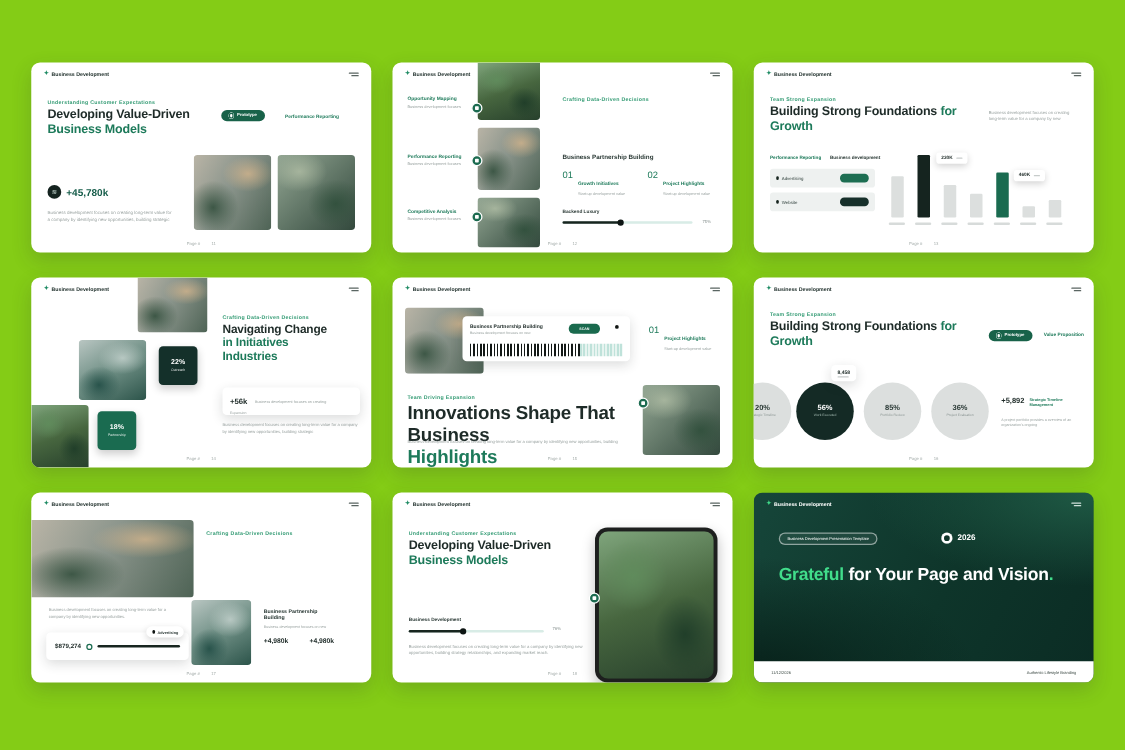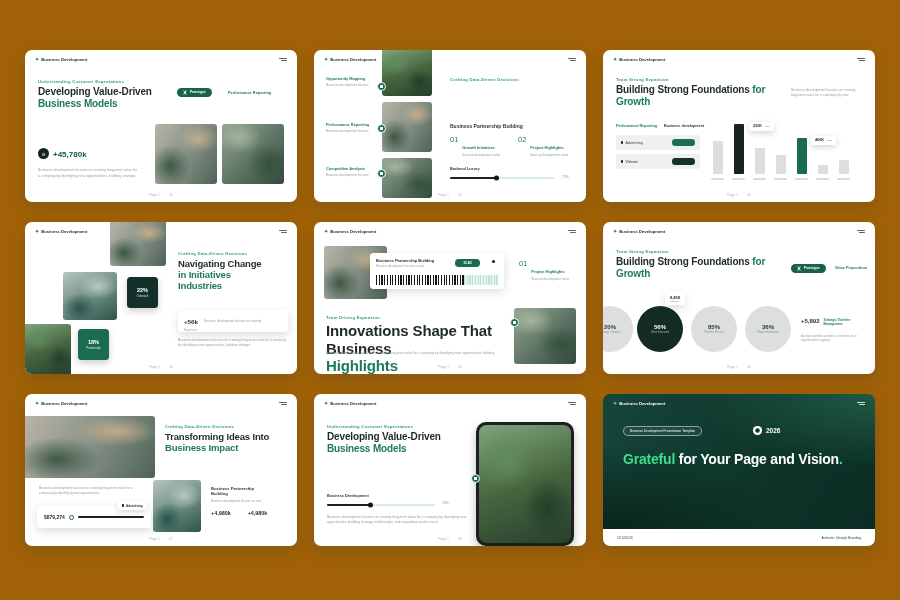--- a/index.html
+++ b/index.html
@@ -1,17 +1,17 @@
 <!DOCTYPE html>
 <html><head>
 <meta charset="utf-8">
 <style>
   html,body{margin:0;padding:0;background:#e9eaea;}
   *{box-sizing:border-box;}
-  .stage{position:relative;width:900px;height:600px;background:#a16207;overflow:hidden;
+  .stage{position:relative;width:900px;height:600px;background:#84cc16;overflow:hidden;
          font-family:"Liberation Sans",sans-serif;color:#1e2b28;}
   .grid{position:absolute;inset:0;display:grid;grid-template-columns:repeat(3,272px);
         grid-template-rows:repeat(3,152px);gap:20px 17px;padding:50px 25px 54px;}
   .slide{position:relative;background:#fff;border-radius:7px;overflow:hidden;
          box-shadow:0 6px 16px rgba(40,50,48,.20);}
   .abs{position:absolute;}
   
   .shead{position:absolute;top:7px;left:10px;right:10px;display:flex;justify-content:space-between;align-items:center;}
   .slogo{display:flex;align-items:center;gap:2px;font-size:4.2px;font-weight:bold;color:#23332f;}
   .slogo .star{color:#1c8a62;font-size:5px;line-height:1;}
@@ -419,24 +419,20 @@
           <span class="star">✦</span>
           <span>Business Development</span>
         </div>
         <div class="menu">
             <i></i>
             <i></i>
           </div>
       </div>
       <div class="abs ph warm" style="left:0;top:22px;width:130px;height:62px;border-radius:0 3px 3px 0"></div>
       <div class="abs eyebrow" style="left:140px;top:30px">Crafting Data-Driven Decisions</div>
-      <div class="abs title" style="left:140px;top:37px;font-size:9.5px;width:128px">
-        <div>Transforming Ideas Into</div>
-        <div class="tg">Business Impact</div>
-      </div>
       <div class="abs bodytx" style="left:14px;top:92px;width:100px;font-size:3.3px">Business development focuses on creating long-term value for a company by identifying new opportunities.</div>
       <div class="card" style="left:12px;top:112px;width:114px;height:22px;display:flex;align-items:center;gap:4px;padding:0 7px">
         <span style="font-size:5px;font-weight:bold;color:#1e2b28">$879,274</span>
         <span style="width:5px;height:5px;border-radius:50%;border:1.2px solid #1a6b50"></span>
         <span class="sepline"></span>
       </div>
       <div class="tag" style="left:92px;top:107px">
         <span class="d"></span>
         <span>Advertising</span>
       </div>

